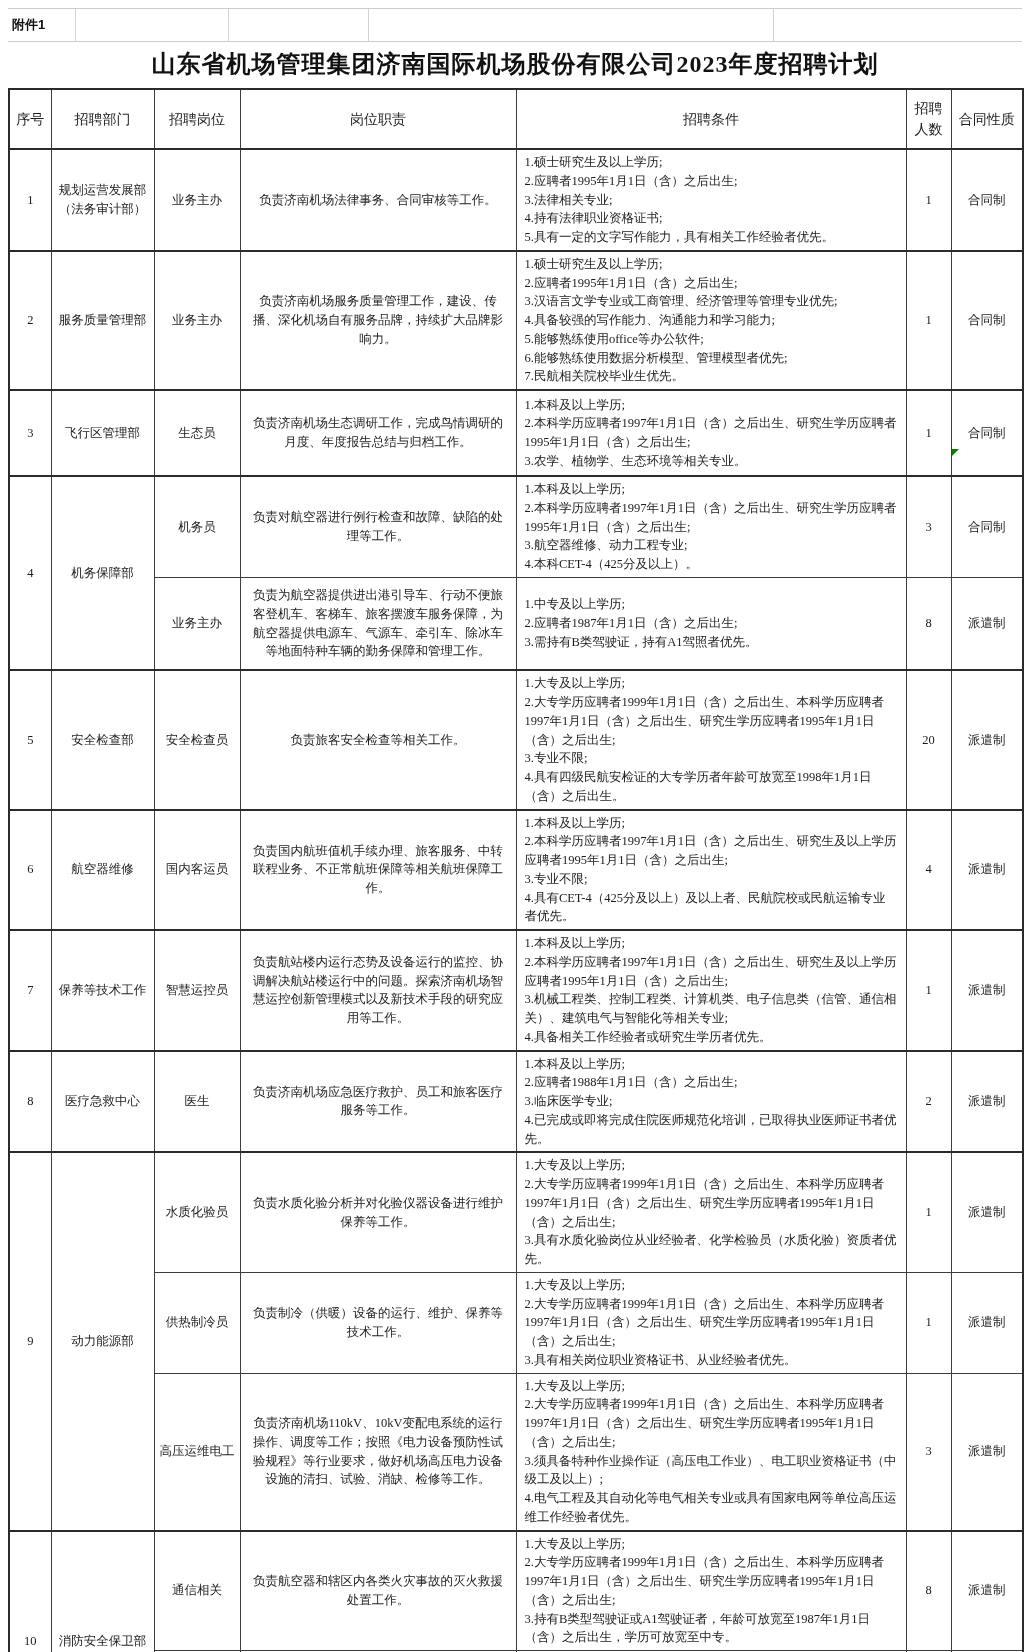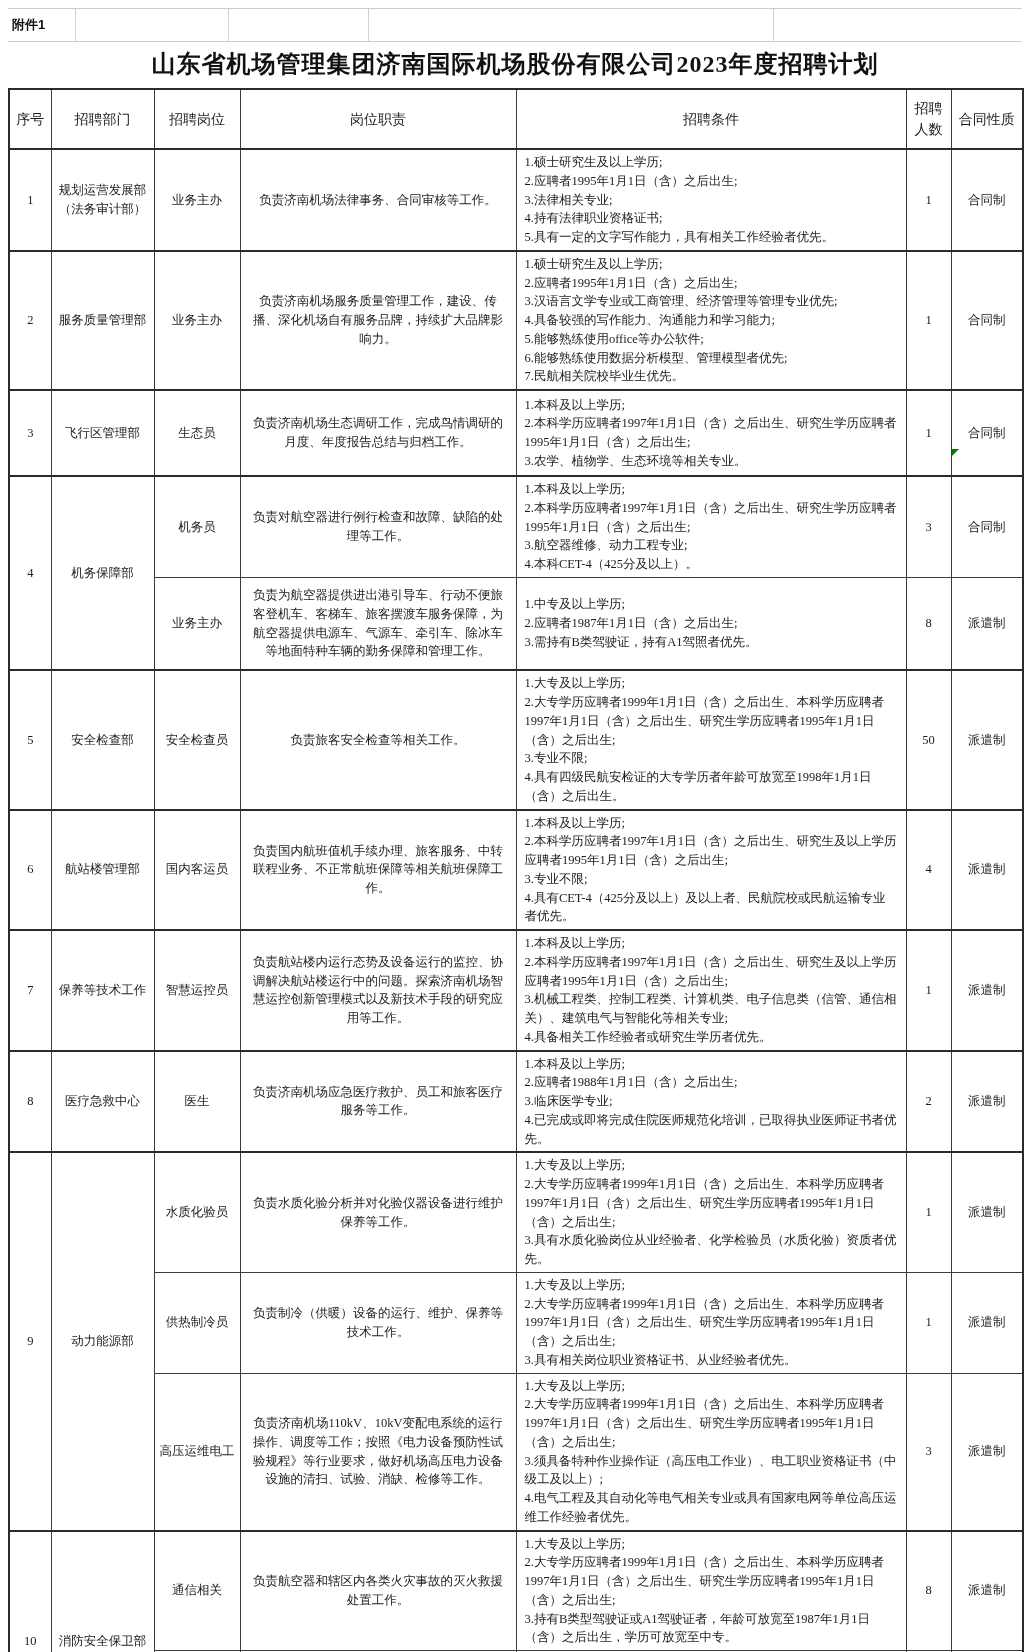--- a/index.html
+++ b/index.html
@@ -141,27 +141,27 @@
 
     <tr class="grp" style="height:135px">
       <td class="c">5</td>
       <td class="c">安全检查部</td>
       <td class="c">安全检查员</td>
       <td class="duty">负责旅客安全检查等相关工作。</td>
       <td class="cond">1.大专及以上学历;
 2.大专学历应聘者1999年1月1日（含）之后出生、本科学历应聘者1997年1月1日（含）之后出生、研究生学历应聘者1995年1月1日（含）之后出生;
 3.专业不限;
 4.具有四级民航安检证的大专学历者年龄可放宽至1998年1月1日（含）之后出生。</td>
-      <td class="c">50</td>
+      <td class="c">20</td>
       <td class="c">派遣制</td>
     </tr>
 
     <tr class="grp" style="height:109px">
       <td class="c">6</td>
-      <td class="c">航站楼管理部</td>
+      <td class="c">航空器维修</td>
       <td class="c">国内客运员</td>
       <td class="duty">负责国内航班值机手续办理、旅客服务、中转联程业务、不正常航班保障等相关航班保障工作。</td>
       <td class="cond">1.本科及以上学历;
 2.本科学历应聘者1997年1月1日（含）之后出生、研究生及以上学历应聘者1995年1月1日（含）之后出生;
 3.专业不限;
 4.具有CET-4（425分及以上）及以上者、民航院校或民航运输专业者优先。</td>
       <td class="c">4</td>
       <td class="c">派遣制</td>
     </tr>
 

